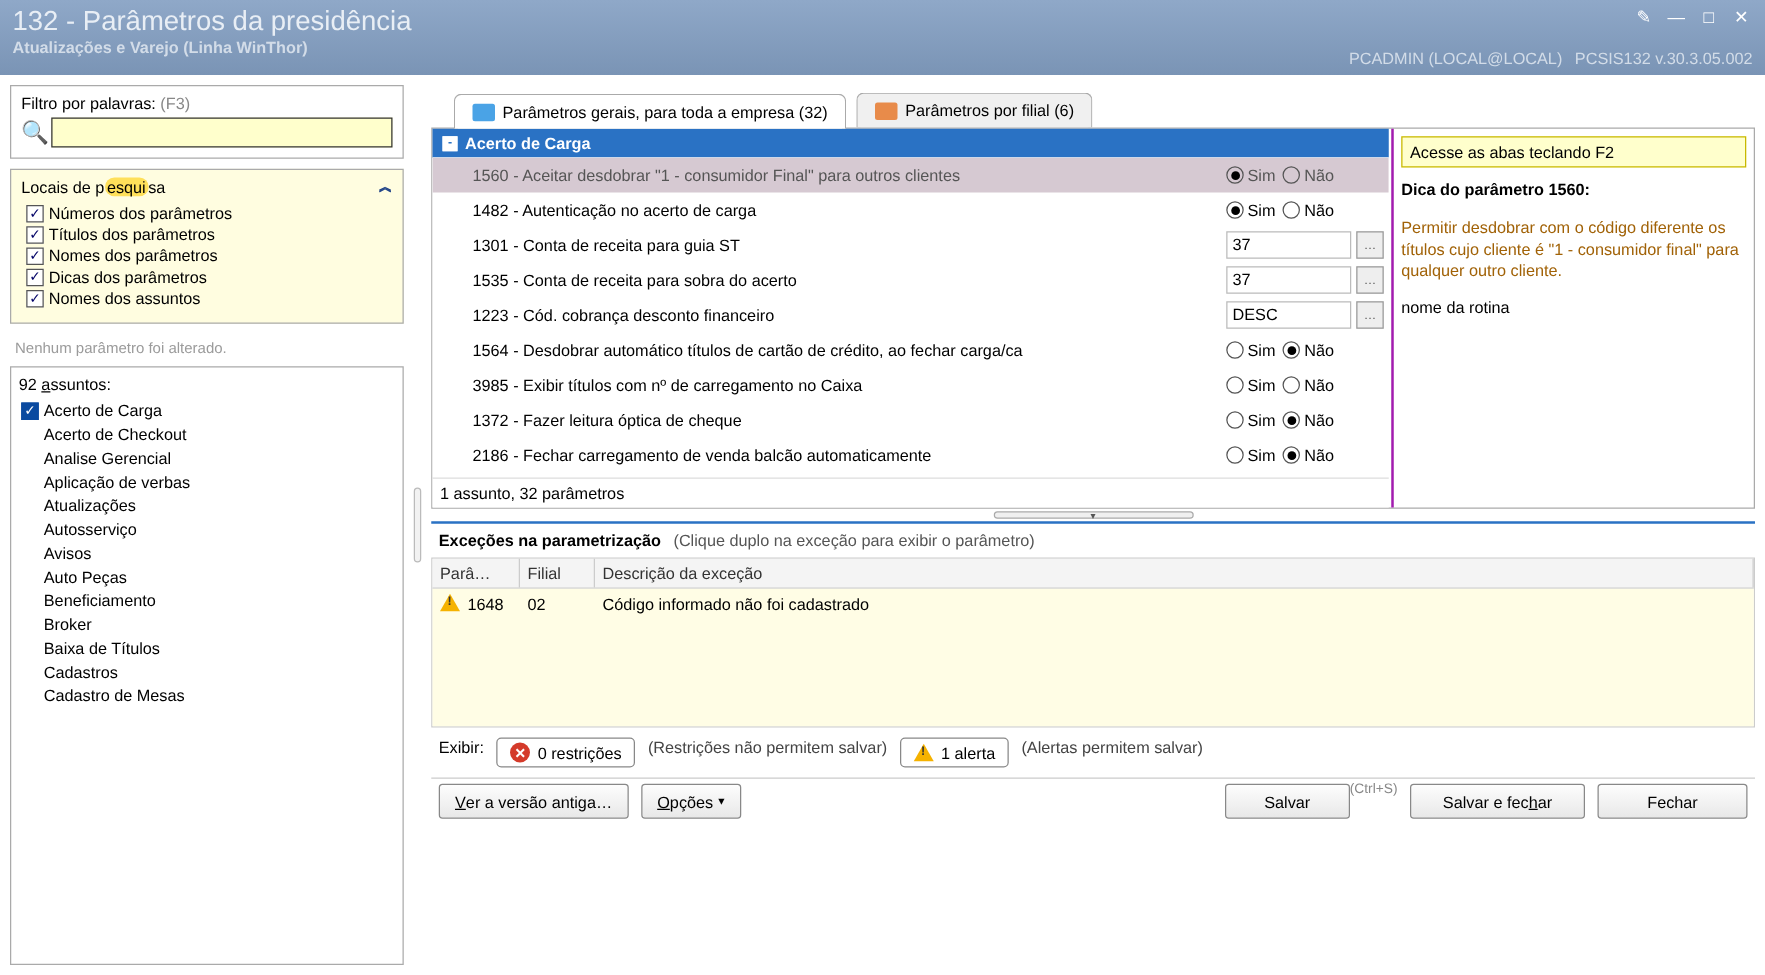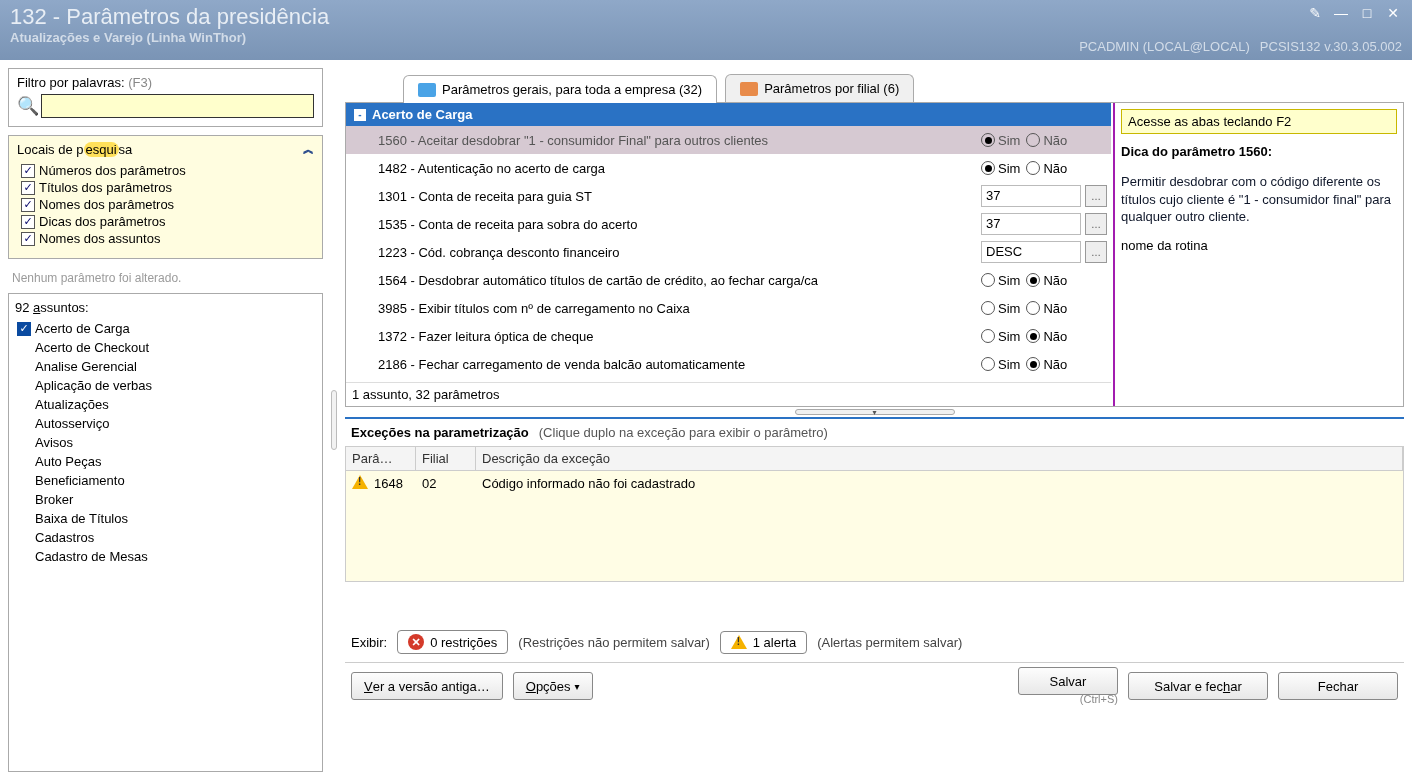--- a/index.html
+++ b/index.html
@@ -30,21 +30,21 @@
   .subjects-panel .hdr { margin-bottom: 4px; }
   .subjects-list { flex: 1; overflow-y: scroll; overflow-x: scroll; border-right: 0; min-height: 0; }
   .subj-item { display: flex; align-items: center; gap: 4px; padding: 2px 2px; cursor: pointer; white-space: nowrap; }
   .subj-item .cb { width: 14px; height: 14px; border: 1px solid #555; background: #fff; display: inline-flex; align-items: center; justify-content: center; font-size: 11px; color: #fff; }
   .subj-item .cb.checked { background: #0a4aa0; border-color: #0a4aa0; }
   .subj-item .cb-blank { width: 14px; display:inline-block; }
   
   .mainpanel { flex: 1; display: flex; flex-direction: column; min-width: 0; }
   .tabs { display: flex; gap: 8px; align-items: flex-end; height: 34px; padding-left: 18px; }
   .tab { border: 1px solid #aaa; border-bottom: none; border-radius: 6px 6px 0 0; background: #fff; padding: 6px 14px; display: flex; align-items: center; gap: 6px; cursor: pointer; }
-  .tab.active { background: #fff; position: relative; top: 1px; z-index: 2; margin-left: 40px; }
+  .tab.active { background: #fff; position: relative; top: 1px; z-index: 2; }
   .tab.inactive { background: #f0f0f0; }
   .folder { width: 18px; height: 14px; border-radius: 2px; display: inline-block; }
   .folder.blue { background: #4aa3e6; }
   .folder.orange { background: #e88b4a; }
   .top-region { display: flex; gap: 2px; border: 1px solid #aaa; border-top: 1px solid #aaa; }
   .param-grid-wrap { flex: 1; display: flex; flex-direction: column; min-width: 0; }
   .group-header { background: #2a72c4; color: #fff; padding: 4px 8px; font-weight: 600; display: flex; align-items: center; gap: 6px; }
   .group-header .exp { background: #fff; color: #2a72c4; width: 12px; height: 12px; display: inline-flex; align-items: center; justify-content: center; font-size: 10px; font-weight: bold; border: 1px solid #fff; }
   .param-scroll { height: 256px; overflow-y: scroll; background: #fff; }
   .param-row { display: flex; align-items: center; border-bottom: 0px solid #e6e6e6; height: 28px; }
@@ -54,40 +54,40 @@
   .radio { display: inline-flex; align-items: center; gap: 3px; cursor: pointer; }
   .radio .dot { width: 14px; height: 14px; border: 1px solid #555; border-radius: 50%; display: inline-flex; align-items: center; justify-content: center; }
   .radio.on .dot::after { content: ""; width: 7px; height: 7px; background: #000; border-radius: 50%; }
   .val-field { display: flex; width: 100%; gap: 4px; align-items: center; }
   .val-field .val { flex: 1; background: #fff; border: 1px solid #bbb; height: 22px; padding: 2px 4px; }
   .val-field .btn-lookup { width: 22px; height: 22px; border: 1px solid #999; background: #eee; cursor: pointer; display: inline-flex; align-items: center; justify-content: center; font-size: 10px; color: #555; }
   .param-footer { padding: 4px 6px; background: #fff; border-top: 1px solid #ddd; }
   .info-pane { width: 290px; border-left: 2px solid #a21caf; padding: 6px; display: flex; flex-direction: column; gap: 8px; }
   .info-tip { background: #ffffcc; border: 1px solid #c8b800; padding: 4px 6px; }
   .info-title { font-weight: 700; margin: 2px 0 6px; }
-  .info-text { color: #0f172a; line-height: 1.35; }
+  .info-text { color: #a16207; line-height: 1.35; }
   .rotina-row { display: flex; gap: 6px; align-items: center; margin-top: 8px; border-top: 2px solid #2a72c4; padding-top: 8px; }
   .rotina-row input { width: 70px; height: 26px; border: 1px solid #999; padding: 2px 4px; color: #888; }
   .btn { border: 1px solid #888; background: linear-gradient(#fdfdfd,#e8e8e8); padding: 4px 12px; cursor: pointer; border-radius: 3px; height: 28px; display: inline-flex; align-items: center; }
   .rotina-name { margin-top: 4px; }
   .splitter-h { height: 10px; position: relative; display: flex; justify-content: center; align-items: center; }
   .splitter-h .grip { width: 160px; height: 6px; border: 1px solid #aaa; border-radius: 3px; background: #f0f0f0; display: flex; align-items: center; justify-content: center; font-size: 8px; color: #555; }
   .exceptions-block { border-top: 2px solid #2a72c4; }
   .exceptions-hdr { padding: 6px 6px; display: flex; align-items: center; gap: 10px; }
   .exceptions-hdr .t { font-weight: 700; }
   .exceptions-hdr .s { color: #555; }
   .exc-table { border: 1px solid #ccc; }
   .exc-head { display: flex; background: #f4f4f4; border-bottom: 1px solid #ccc; color: #333; }
   .exc-head div { padding: 4px 6px; border-right: 1px solid #ccc; }
   .exc-body { background: #fffde5; height: 110px; overflow: auto; }
   .exc-row { display: flex; align-items: center; padding: 4px 6px; gap: 0; }
   .exc-row .c-icon { width: 22px; }
   .warn-tri { width: 0; height: 0; border-left: 8px solid transparent; border-right: 8px solid transparent; border-bottom: 14px solid #f5b200; position: relative; display: inline-block; }
   .warn-tri::after { content: "!"; position: absolute; left: -2px; top: 1px; font-size: 10px; font-weight: bold; color: #333; }
-  .filter-bar { display: flex; align-items: center; gap: 10px; padding: 8px 6px; margin-top: 40px; }
+  .filter-bar { display: flex; gap: 10px; padding: 8px 6px; }
   .pill { border: 1px solid #888; border-radius: 4px; padding: 3px 10px; display: inline-flex; align-items: center; gap: 6px; background: #fff; cursor: pointer; }
   .circ { width: 16px; height: 16px; border-radius: 50%; display: inline-flex; align-items: center; justify-content: center; font-size: 11px; font-weight: bold; color: #fff; }
   .circ.red { background: #d43a2a; }
   .note { color: #444; }
   .bottom-bar { display: flex; align-items: center; justify-content: space-between; padding: 4px 6px; border-top: 1px solid #ccc; }
   .bottom-bar .left-btns, .bottom-bar .right-btns { display: flex; gap: 10px; align-items: center; }
   .shortcut-hint { color: #888; font-size: 11px; text-align: center; margin-top: -2px; }
   .caret { font-size: 10px; margin-left: 4px; }
   .left-split { width: 10px; display: flex; align-items: center; justify-content: center; }
   .left-split .g { width: 6px; height: 60px; border: 1px solid #bbb; background: #f2f2f2; border-radius: 3px; }
@@ -402,21 +402,21 @@
         <button class="btn">
             <u>V</u>
             <span>er a versão antiga…</span>
           </button>
         <button class="btn">
             <span><u>O</u>pções</span>
             <span class="caret">▾</span>
           </button>
       </div>
       <div class="right-btns">
-        <div style="display:flex;flex-direction:column;align-items:flex-end">
+        <div style="display:flex;flex-direction:row;align-items:flex-start">
           <button class="btn" style="width:100px;justify-content:center">Salvar</button>
           <div class="shortcut-hint">(Ctrl+S)</div>
         </div>
         <button class="btn" style="width:140px;justify-content:center">Salvar e fec<u>h</u>ar</button>
         <button class="btn" style="width:120px;justify-content:center">Fechar</button>
       </div>
     </div>
   </div>
 </div>
 

